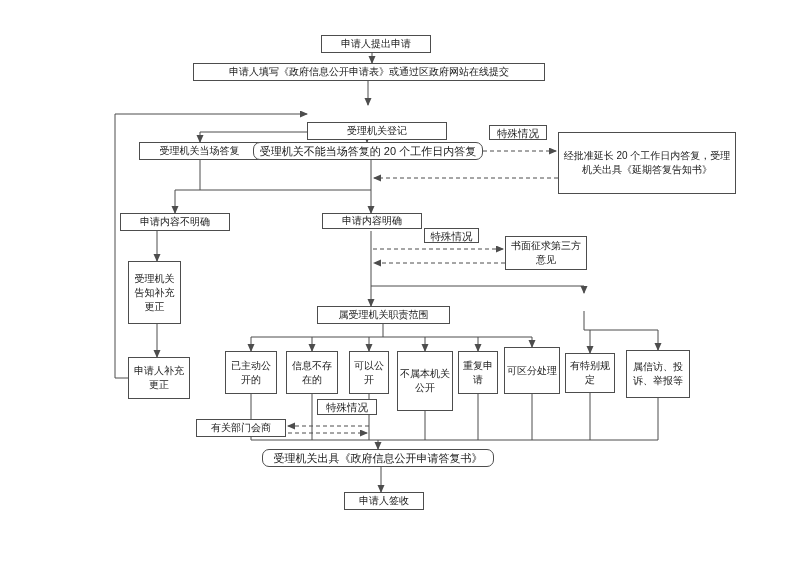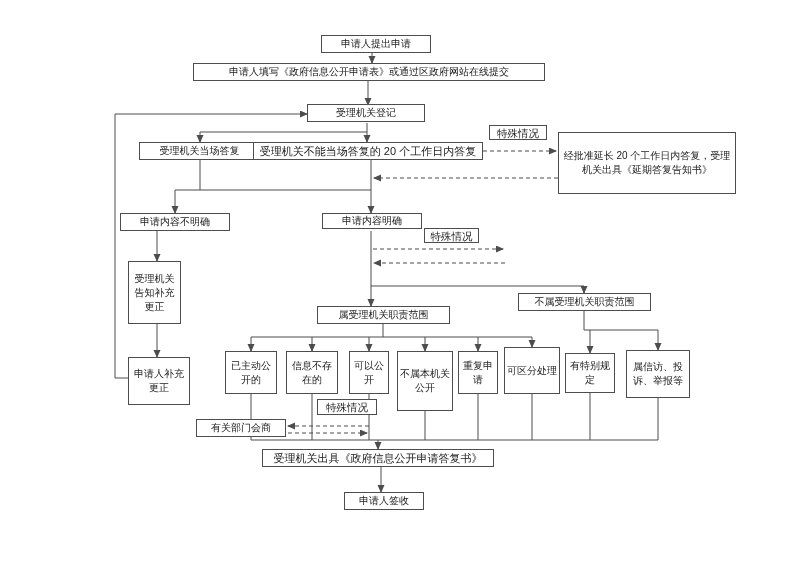--- a/index.html
+++ b/index.html
@@ -9,21 +9,21 @@
   }
   .stage svg{position:absolute;left:0;top:0;}
   .node{
     position:absolute;box-sizing:border-box;
     border:1px solid #4d4d4d;background:#ffffff;
     display:flex;align-items:center;justify-content:center;
     text-align:center;font-size:10px;line-height:14px;
     padding:1px 2px;word-break:break-all;z-index:2;
   }
   .nowrap{white-space:nowrap;word-break:keep-all;}
-  .fs11{font-size:11px;}
+  .fs11{font-size:11px;border-radius:7px;}
   .sm{font-size:10.5px;line-height:12px;padding:0 1px;}
   .c{stroke:#4d4d4d;stroke-width:1;fill:none;}
   .d{stroke-dasharray:4 3;}
 </style>
 </head>
 <body>
 
 <div class="stage">
 
   <svg width="800" height="565">
@@ -77,32 +77,32 @@
       <line class="c d" x1="558" y1="178" x2="374" y2="178" marker-end="url(#ah)"></line>
       <line class="c d" x1="373" y1="249" x2="503" y2="249" marker-end="url(#ah)"></line>
       <line class="c d" x1="505" y1="263" x2="374" y2="263" marker-end="url(#ah)"></line>
       <line class="c d" x1="369" y1="426" x2="288" y2="426" marker-end="url(#ah)"></line>
       <line class="c d" x1="288" y1="433" x2="367" y2="433" marker-end="url(#ah)"></line>
     </g>
   </svg>
 
   <div class="node nowrap" style="left:321px;top:35px;width:110px;height:18px">申请人提出申请</div>
   <div class="node nowrap" style="left:193px;top:63px;width:352px;height:18px">申请人填写《政府信息公开申请表》或通过区政府网站在线提交</div>
-  <div class="node nowrap" style="left:307px;top:104px;width:118px;height:18px">受理机关登记</div>
+  <div class="node nowrap" style="left:307px;top:122px;width:140px;height:18px">受理机关登记</div>
   <div class="node nowrap" style="left:139px;top:142px;width:121px;height:18px">受理机关当场答复</div>
   <div class="node nowrap fs11" style="left:253px;top:142px;width:230px;height:18px">受理机关不能当场答复的 20 个工作日内答复</div>
   <div class="node sm" style="left:489px;top:125px;width:58px;height:15px">特殊情况</div>
   <div class="node" style="left:558px;top:132px;width:178px;height:62px">经批准延长 20 个工作日内答复，受理机关出具《延期答复告知书》</div>
   <div class="node nowrap" style="left:120px;top:213px;width:110px;height:18px">申请内容不明确</div>
   <div class="node nowrap" style="left:322px;top:213px;width:100px;height:16px">申请内容明确</div>
   <div class="node sm" style="left:424px;top:228px;width:55px;height:15px">特殊情况</div>
+  <div class="node" style="left:505px;top:236px;width:82px;height:34px">书面征求第三方意见</div>
   <div class="node" style="left:128px;top:261px;width:53px;height:63px">受理机关告知补充更正</div>
   <div class="node nowrap" style="left:317px;top:306px;width:133px;height:18px">属受理机关职责范围</div>
-  <div class="node nowrap" style="left:518px;top:293px;width:133px;height:18px">不属受理机关职责范围</div>
-  <div class="node" style="left:128px;top:357px;width:62px;height:48px">申请人补充更正</div>
+  <div class="node" style="left:128px;top:357px;width:62px;height:42px">申请人补充更正</div>
   <div class="node" style="left:286px;top:351px;width:52px;height:43px">信息不存在的</div>
   <div class="node" style="left:225px;top:351px;width:52px;height:43px">已主动公开的</div>
   <div class="node" style="left:349px;top:351px;width:40px;height:43px">可以公开</div>
   <div class="node" style="left:397px;top:351px;width:56px;height:60px">不属本机关公开</div>
   <div class="node" style="left:458px;top:351px;width:40px;height:43px">重复申请</div>
   <div class="node" style="left:504px;top:347px;width:56px;height:47px">可区分处理</div>
   <div class="node" style="left:565px;top:353px;width:50px;height:40px">有特别规定</div>
   <div class="node" style="left:626px;top:350px;width:64px;height:48px">属信访、投诉、举报等</div>
   <div class="node sm" style="left:317px;top:399px;width:60px;height:16px">特殊情况</div>
   <div class="node nowrap" style="left:196px;top:419px;width:90px;height:18px">有关部门会商</div>

